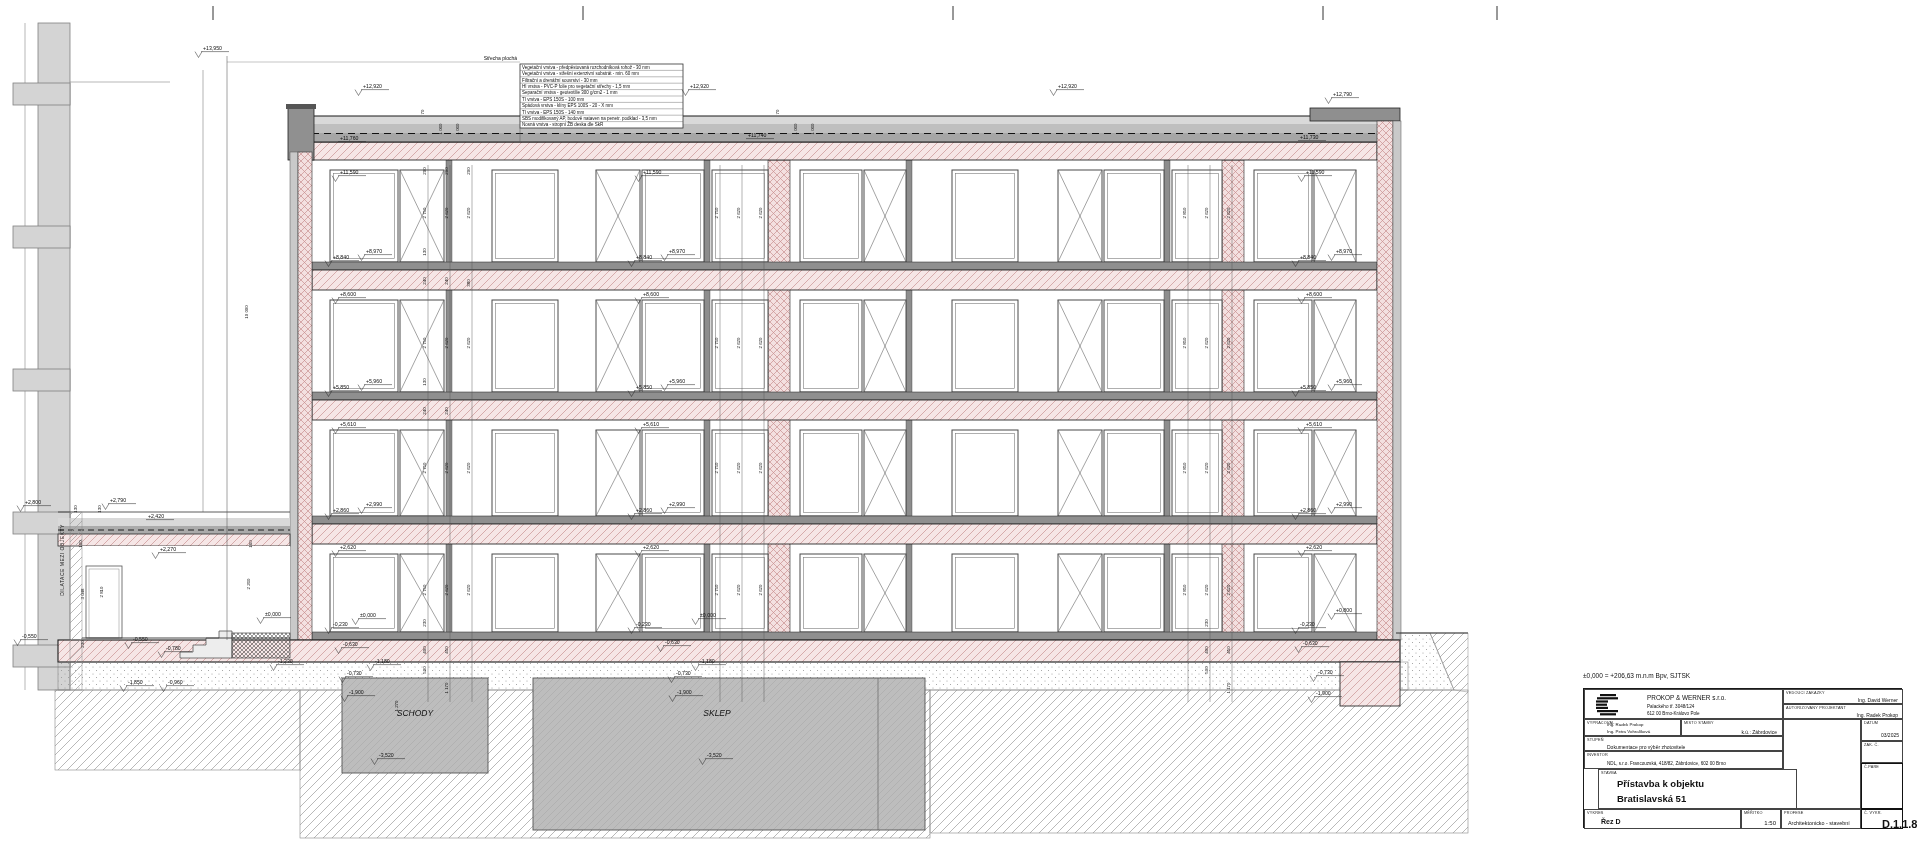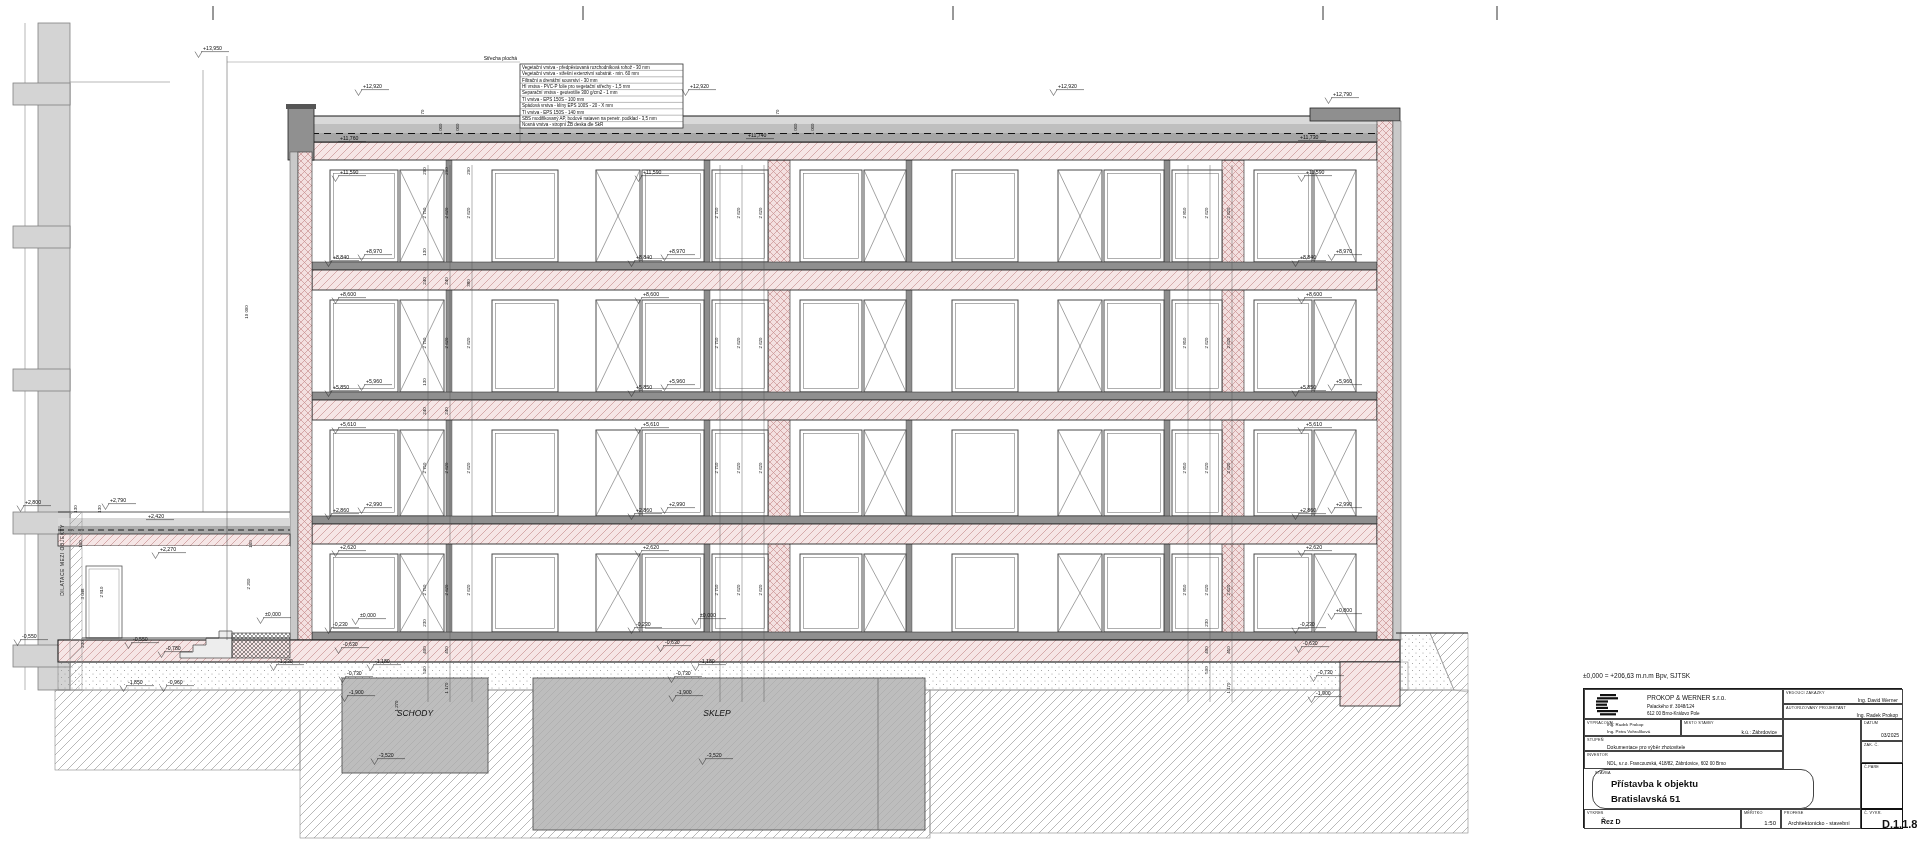--- a/index.html
+++ b/index.html
@@ -681,21 +681,21 @@
       </div>
 
       <div class="cell" style="left:0;top:47px;width:199px;height:15px;">
         <div class="lbl">STUPEŇ</div>
         <div class="val" style="left:22px;top:7px;">Dokumentace pro výběr zhotovitele</div>
       </div>
       <div class="cell" style="left:0;top:62px;width:199px;height:18px;">
         <div class="lbl">INVESTOR</div>
         <div class="val" style="left:22px;top:9px;font-size:4.6px;">NDL, s.r.o. Francouzská, 418/82, Zábrdovice, 602 00 Brno</div>
       </div>
-      <div class="cell" style="left:8px;top:80px;width:222px;height:40px;border-radius:13px;">
+      <div class="cell" style="left:14px;top:80px;width:199px;height:40px;">
         <div class="lbl">STAVBA</div>
         <div class="val big" style="left:18px;top:8px;font-size:9.5px;">Přístavba k objektu</div>
         <div class="val big" style="left:18px;top:23px;font-size:9.5px;">Bratislavská 51</div>
       </div>
 
       <div class="cell thick" style="left:277px;top:74px;width:42px;height:46px;">
         <div class="lbl">Č.PARE</div>
       </div>
 
       <div class="cell" style="left:0;top:120px;width:157px;height:20px;">

